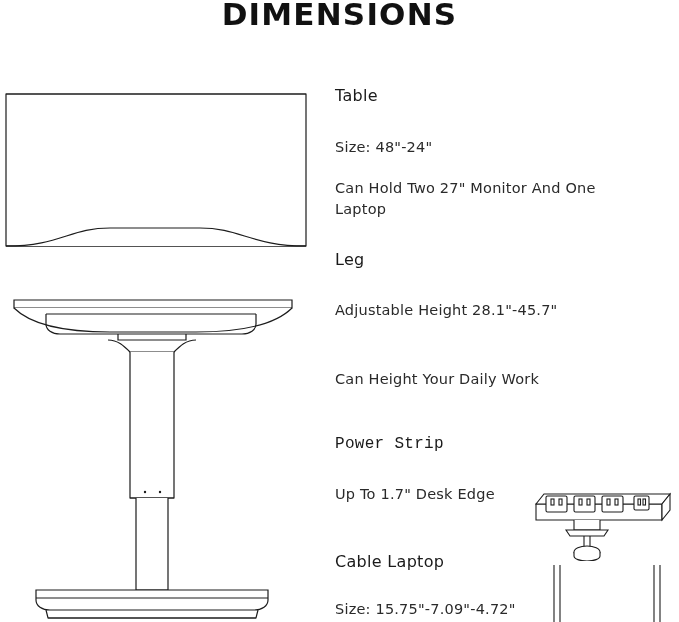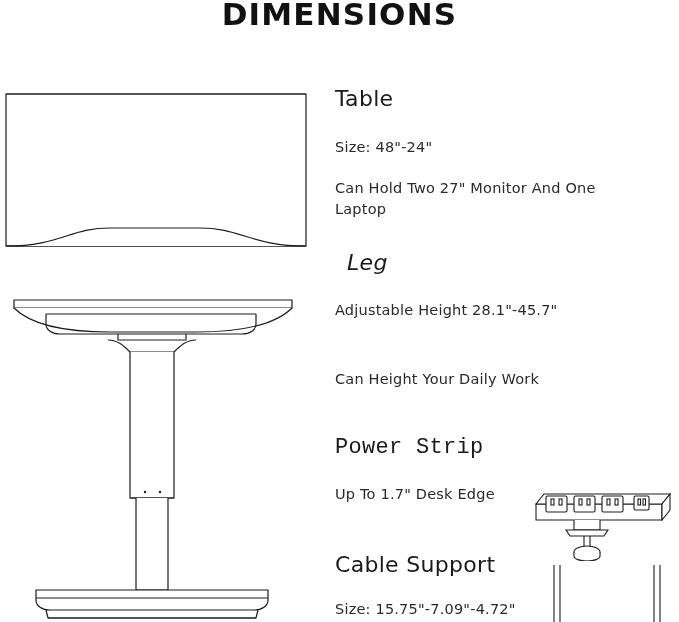--- a/index.html
+++ b/index.html
@@ -41,36 +41,36 @@
   }
 
   
   .right-col {
     position: absolute;
     left: 335px;
     top: 80px;
     width: 344px;
   }
   .sec-head {
-    font-size: 22px;
+    font-size: 16px;
     font-weight: 400;
     color: #1a1a1a;
     letter-spacing: 0.3px;
   }
   .sec-line {
     font-size: 14.5px;
     color: #2a2a2a;
     line-height: 1.45;
     letter-spacing: 0.2px;
   }
   .s-table-head { position: absolute; left: 0; top: 6px; }
   .s-table-l1   { position: absolute; left: 0; top: 57px; }
   .s-table-l2   { position: absolute; left: 0; top: 98px; width: 300px; }
 
-  .s-leg-head   { position: absolute; left: 12px; top: 170px; font-style: italic; }
+  .s-leg-head   { position: absolute; left: 0; top: 170px; }
   .s-leg-l1     { position: absolute; left: 0; top: 220px; width: 300px; }
   .s-leg-l2     { position: absolute; left: 0; top: 289px; width: 320px; }
 
   .s-ps-head    { position: absolute; left: 0; top: 355px; font-family: Liberation Mono, monospace; }
   .s-ps-l1      { position: absolute; left: 0; top: 404px; }
 
   .s-cm-head    { position: absolute; left: 0; top: 472px; }
   .s-cm-l1      { position: absolute; left: 0; top: 519px; }
 
   
@@ -140,21 +140,21 @@
     <div class="sec-line s-table-l1">Size: 48"-24"</div>
     <div class="sec-line s-table-l2">Can Hold Two 27" Monitor And One Laptop</div>
 
     <div class="sec-head s-leg-head">Leg</div>
     <div class="sec-line s-leg-l1">Adjustable Height 28.1"-45.7"</div>
     <div class="sec-line s-leg-l2">Can Height Your Daily Work</div>
 
     <div class="sec-head s-ps-head">Power Strip</div>
     <div class="sec-line s-ps-l1">Up To 1.7" Desk Edge</div>
 
-    <div class="sec-head s-cm-head">Cable Support</div>
+    <div class="sec-head s-cm-head">Cable Laptop</div>
     <div class="sec-line s-cm-l1">Size: 15.75"-7.09"-4.72"</div>
 
     <div class="art-powerstrip">
       <svg width="150" height="145" viewBox="0 0 150 145" fill="none" stroke="#1c1c1c" stroke-width="1.1">
 
         <path d="M6 88 L6 104 L132 104 L132 88 Z" fill="#ffffff"></path>
         <path d="M6 88 L14 78 L140 78 L132 88 Z" fill="#ffffff"></path>
         <path d="M132 88 L140 78 L140 94 L132 104 Z" fill="#ffffff"></path>
 
         <g>

